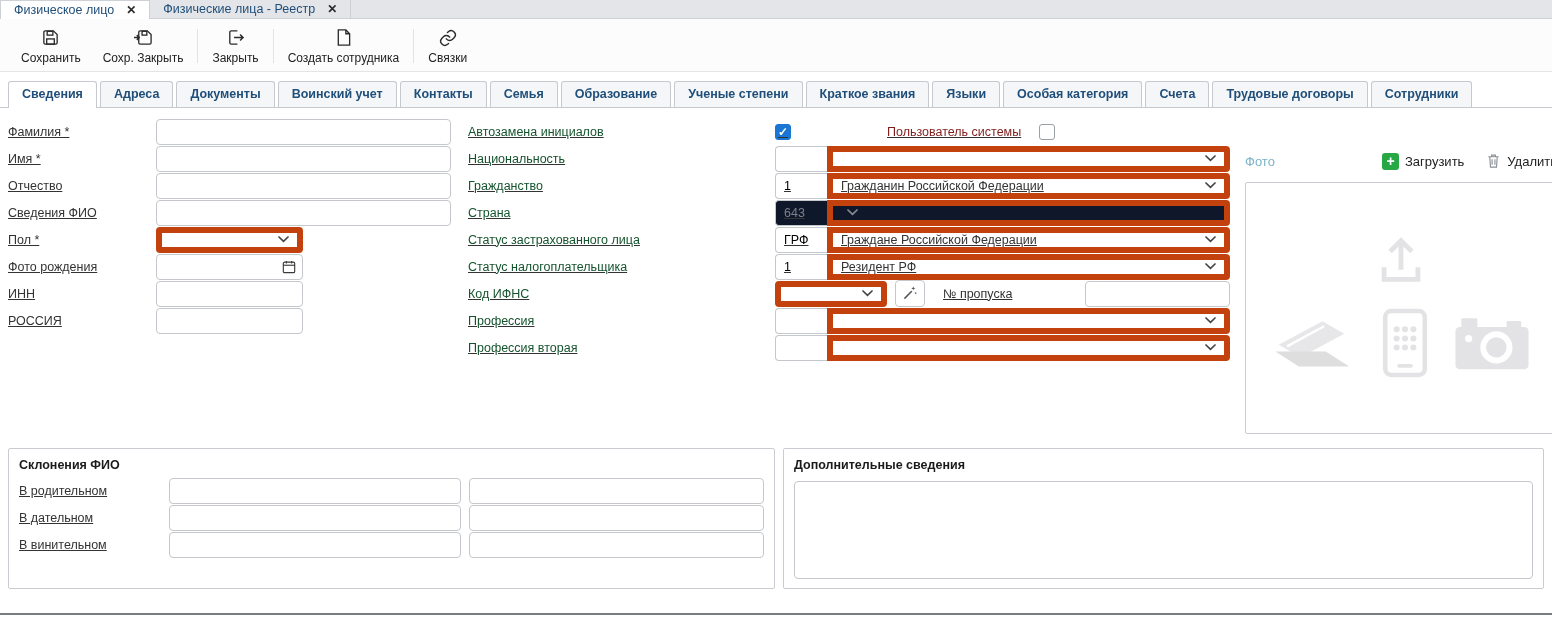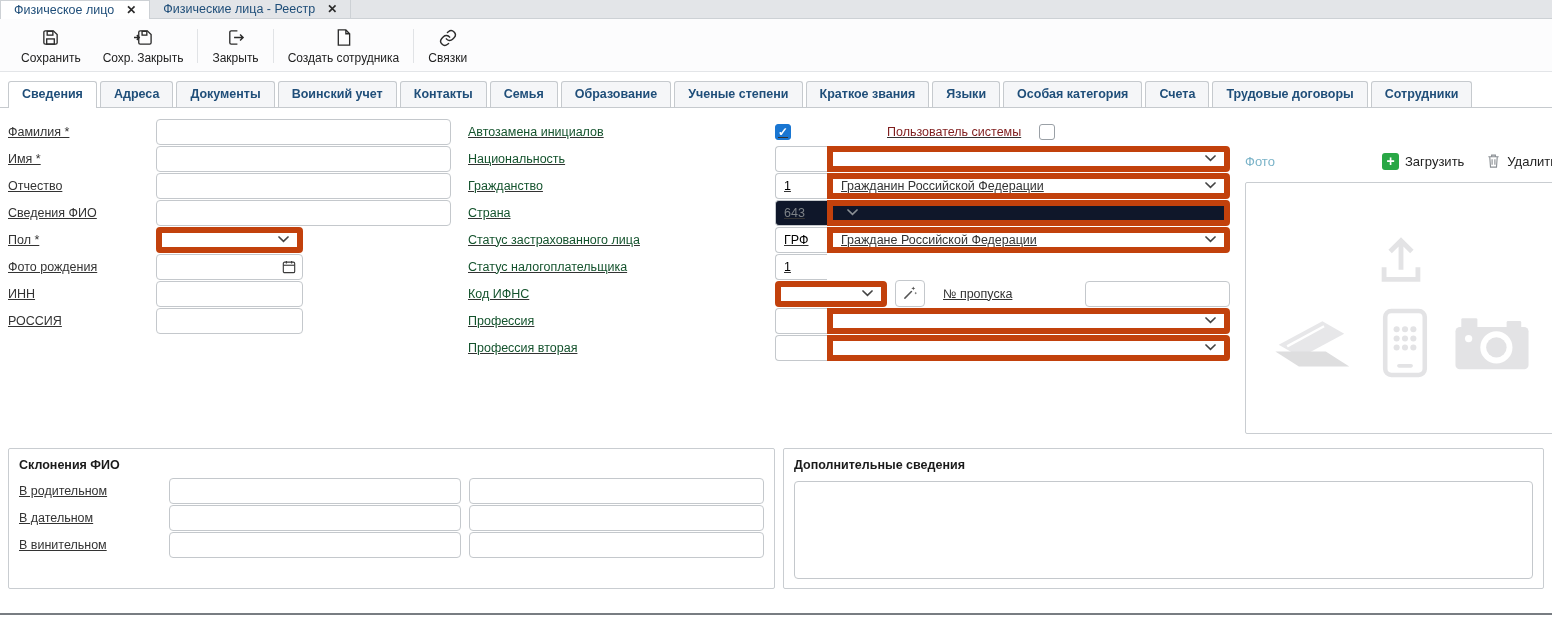--- a/index.html
+++ b/index.html
@@ -315,20 +315,28 @@
                 </svg>
             </span>
           </div>
         </div>
       </div>
 
       <div class="frow">
         <label class="flabel-mid">Статус налогоплательщика</label>
         <div class="combo">
           <input class="code" type="text" value="1" style="">
+          <div class="dd">
+            <span class="dd-value">Резидент РФ</span>
+            <span class="chev">
+              <svg width="11" height="7" viewBox="0 0 11 7">
+                  <path d="M1 1l4.5 4.3L10 1" stroke="#444" stroke-width="1.7" fill="none" stroke-linecap="round"></path>
+                </svg>
+            </span>
+          </div>
         </div>
       </div>
 
       <div class="frow">
         <label class="flabel-mid">Код ИФНС</label>
         <div class="ctrl">
           <div class="dd w-ifns">
             <span class="dd-value"></span>
             <span class="chev">
               <svg width="11" height="7" viewBox="0 0 11 7">

